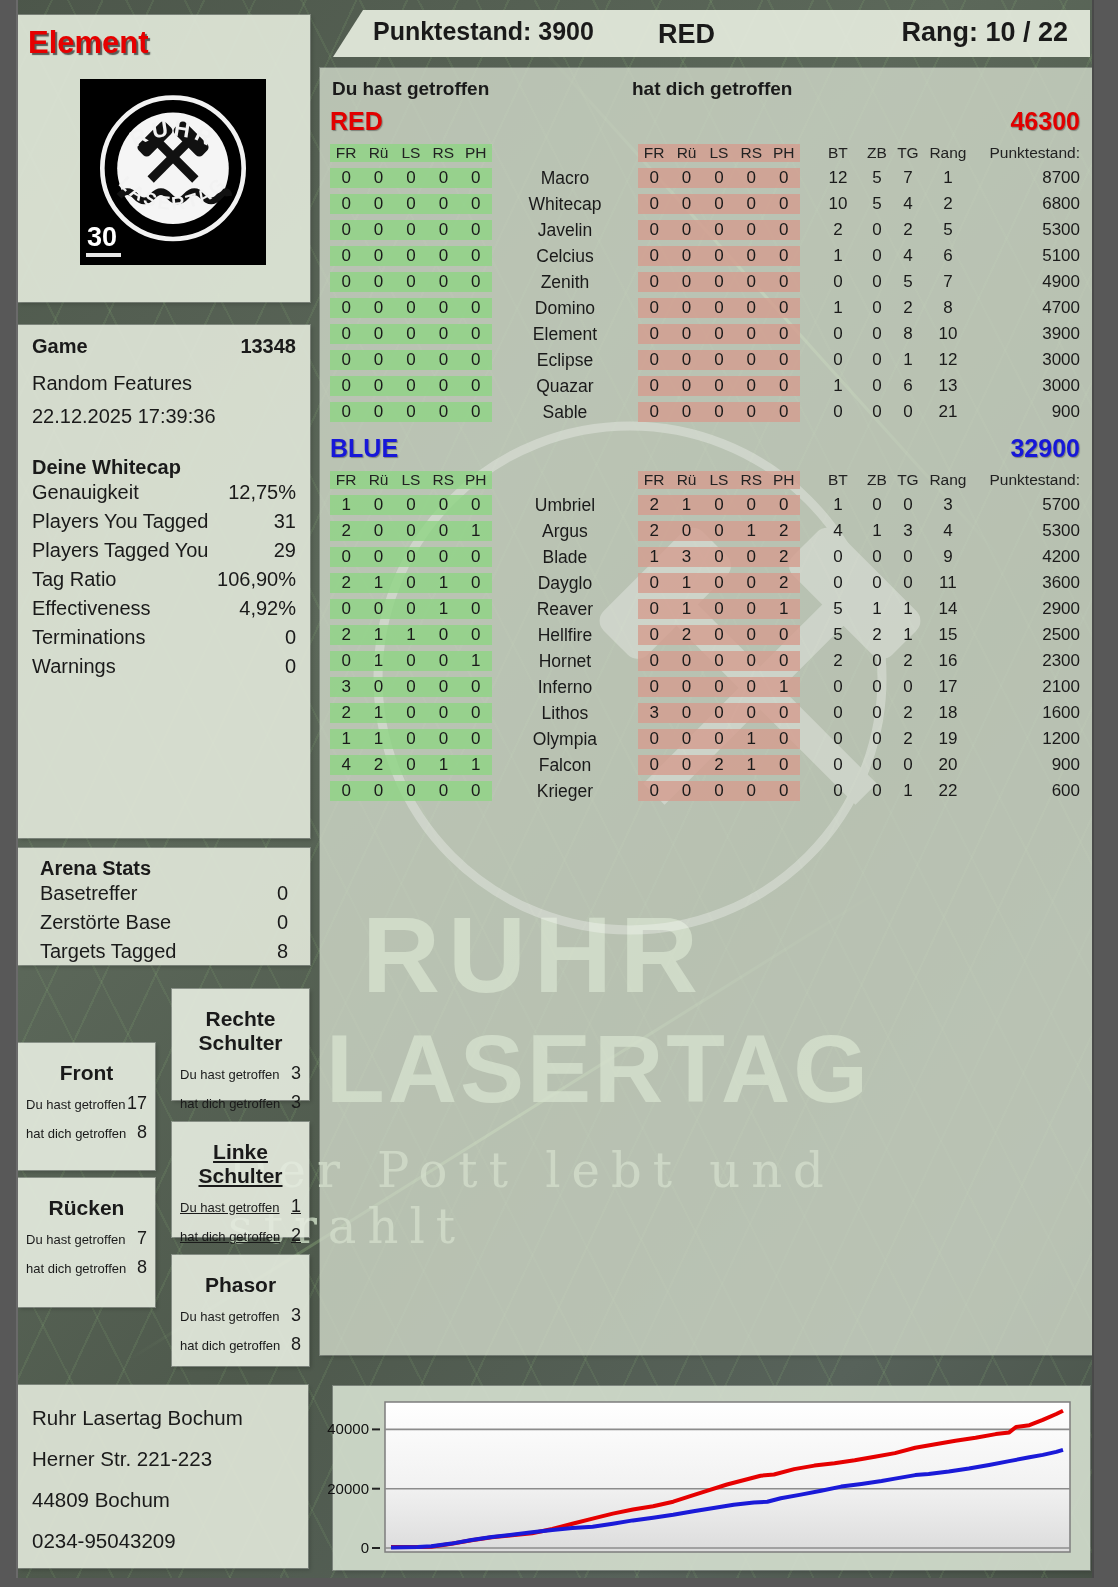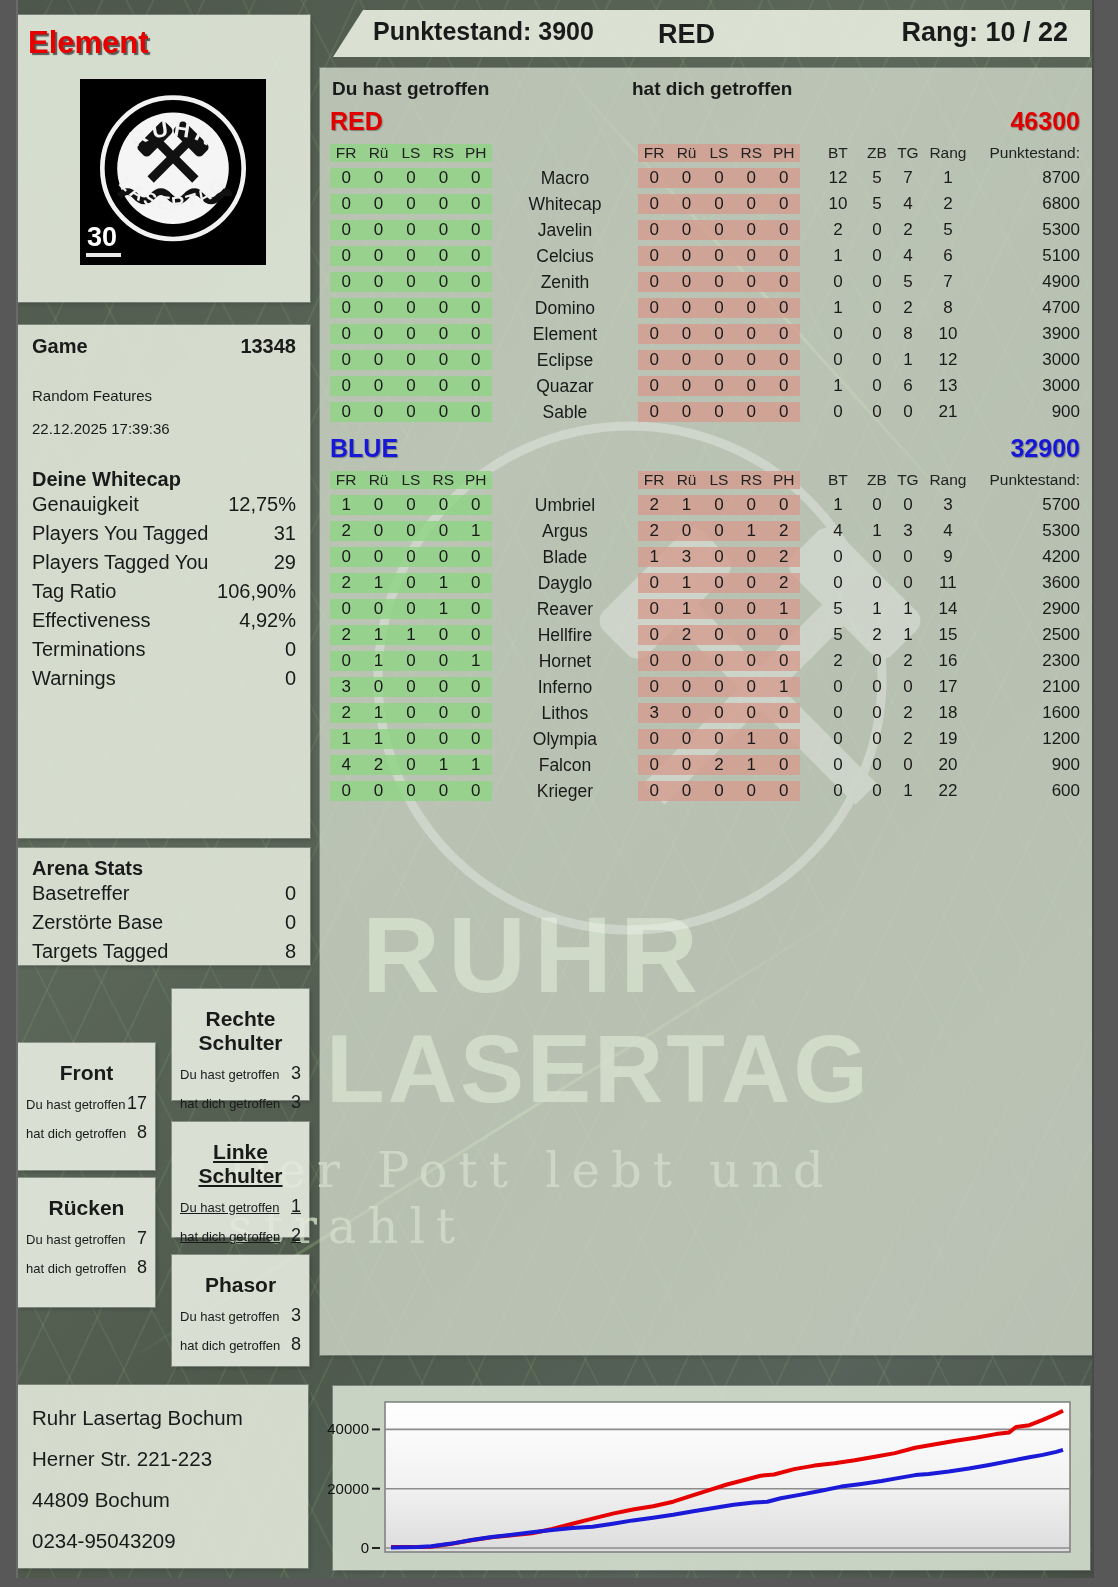--- a/index.html
+++ b/index.html
@@ -39,26 +39,26 @@
   #player-name { position:absolute; left:10px; top:10px; font-size:31px; font-weight:bold; color:#e60000; text-shadow:2px 2px 1px rgba(45,45,45,0.75); }
   #logo-box { position:absolute; left:62px; top:64px; width:186px; height:186px; background:#000; }
   #logo-box svg { width:100%; height:100%; display:block; }
   #logo-badge { position:absolute; left:6px; bottom:8px; color:#fff; font-weight:bold; font-size:27px; border-bottom:4px solid #e8e8e8; padding:0 4px 2px 1px; line-height:1; }
   #header-bar { left:333px; top:10px; width:757px; height:47px; background:rgba(225,232,218,0.95); clip-path:polygon(30px 0, 100% 0, 100% 100%, 0 100%); box-shadow:none; }
   #hdr-punkte { position:absolute; left:40px; top:7px; font-size:25px; font-weight:bold; }
   #hdr-team { position:absolute; left:325px; top:9px; font-size:27px; font-weight:bold; }
   #hdr-rang { position:absolute; right:22px; top:7px; font-size:27px; font-weight:bold; }
   
   #stats-panel { left:18px; top:325px; width:292px; height:513px; padding:10px 14px; }
-  #arena-panel { left:18px; top:848px; width:292px; height:117px; padding:6px 14px; }
+  #arena-panel { left:18px; top:848px; width:292px; height:117px; padding:6px 22px; }
   .kv-row { display:flex; justify-content:space-between; align-items:baseline; font-size:20px; height:29px; }
   .kv-row.bold { font-weight:bold; }
-  .side-line { font-size:15px; height:33px; display:flex; align-items:center; }
+  .side-line { font-size:20px; height:33px; display:flex; align-items:center; }
   .side-title { font-size:20px; font-weight:bold; height:30px; display:flex; align-items:flex-end; margin-bottom:2px; }
-  #game-row { margin-bottom:15px;text-align:right; }
+  #game-row { margin-bottom:3px;text-align:right; }
   #stats-title { margin-top:16px; }
   
   .hb { position:absolute; z-index:2; width:137px; background:rgba(227,234,221,0.93); box-shadow:0 0 0 1px rgba(255,255,255,0.3), 2px 2px 4px rgba(0,0,0,0.2); padding:18px 8px 8px 8px; }
   .hb-title { text-align:center; font-size:21px; font-weight:bold; margin-bottom:4px; }
   .hb-row { display:flex; justify-content:space-between; align-items:baseline; margin-top:8px; }
   .hb-row .lbl { font-size:13px; }
   .hb-row .val { font-size:18px; }
   .hb-front  { left:18px;  top:1043px; height:127px; }
   .hb-ruecken{ left:18px;  top:1178px; height:129px; }
   .hb-rechte { left:172px; top:989px;  height:111px; }

